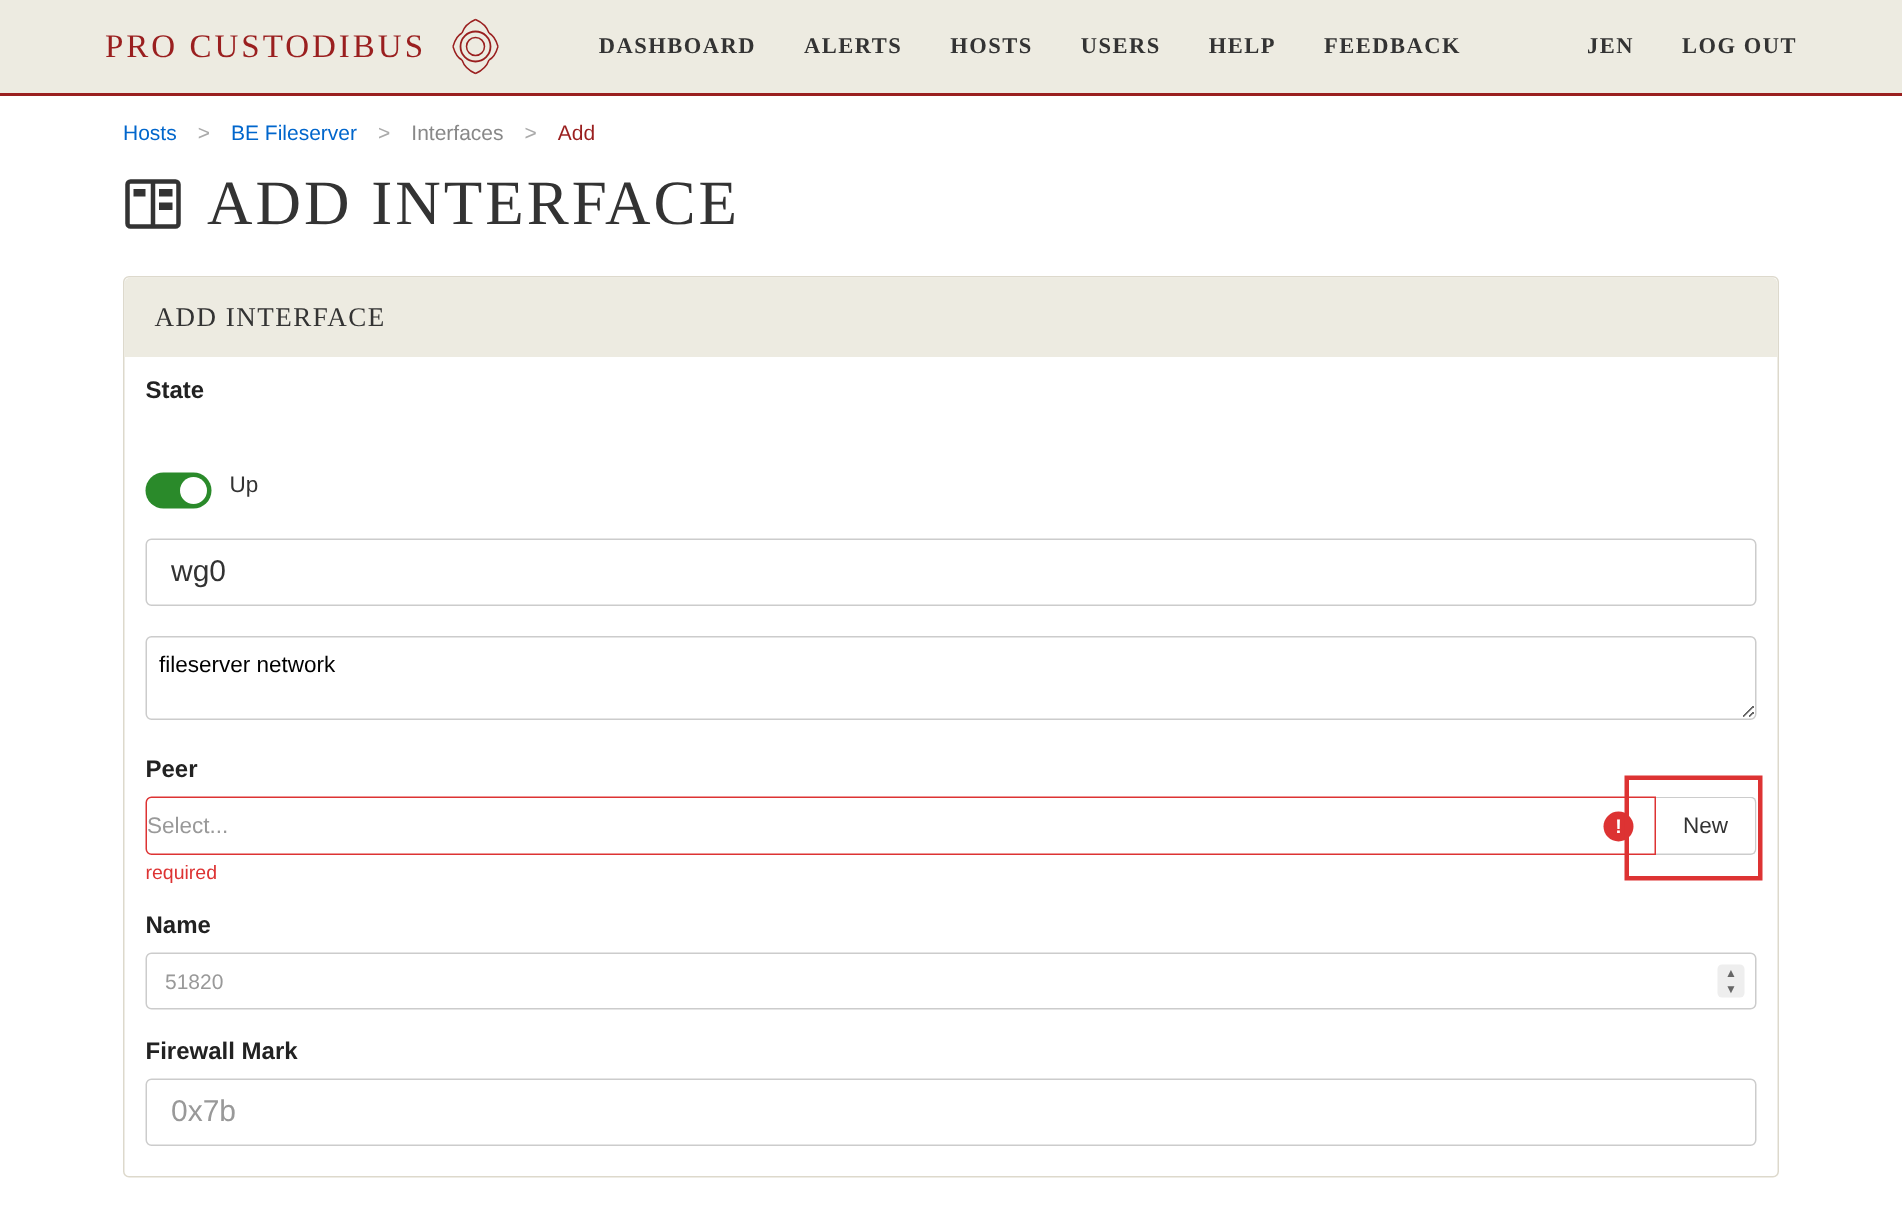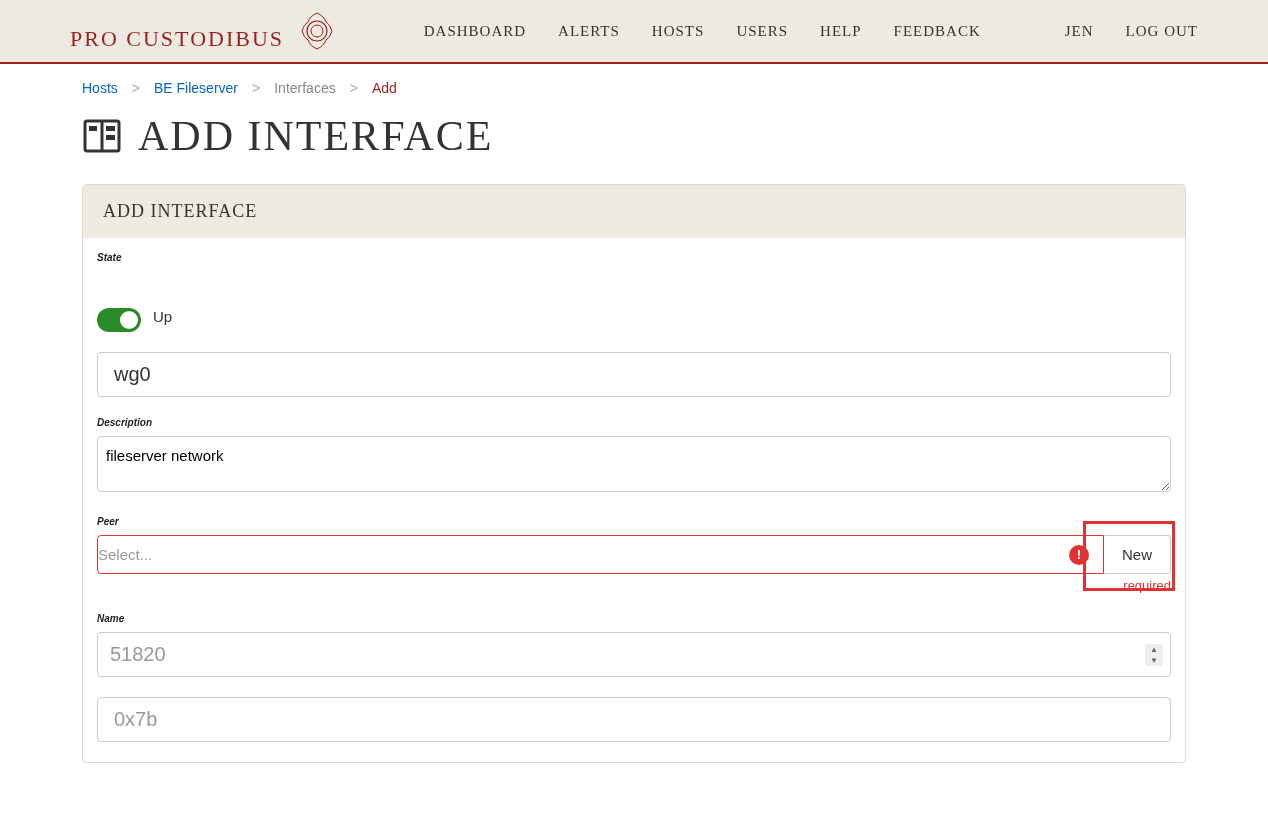--- a/index.html
+++ b/index.html
@@ -1,60 +1,60 @@
 <!DOCTYPE html>
 <html><head>
 <meta charset="utf-8">
 <style>
 * { margin: 0; padding: 0; box-sizing: border-box; }
 body { font-family: Georgia, 'Times New Roman', serif; background: #fff; color: #333; }
 
 .header { background: #edebe1; border-bottom: 2px solid #9a1f1f; height: 64px; display: flex; align-items: center; padding: 0 70px; }
-.logo-area { display: flex; align-items: flex-end; gap: 12px; }
+.logo-area { display: flex; align-items: center; gap: 12px; }
 .logo-text { color: #9a1f1f; font-size: 22px; letter-spacing: 2px; font-weight: 400; }
 .logo-icon { width: 42px; height: 42px; }
-.nav { margin-left: auto; display: flex; gap: 32px; align-items: center; }
+.nav { margin-left: auto; display: flex; gap: 32px; align-items: center; font-weight: bold; }
 .nav-item { color: #333; font-size: 15px; letter-spacing: 1px; cursor: pointer; }
 .nav-gap { width: 20px; }
 
 .content { padding: 16px 82px 40px; }
 .breadcrumbs { display: flex; align-items: center; gap: 14px; font-size: 14px; font-family: -apple-system, Helvetica, Arial, sans-serif; margin-bottom: 16px; }
 .crumb { color: #0066cc; cursor: pointer; }
 .crumb-current { color: #9a1f1f; }
 .crumb-disabled { color: #888; }
 .crumb-sep { color: #aaa; }
 
 .page-title-row { display: flex; align-items: center; gap: 16px; margin-bottom: 24px; }
 .page-title-icon { width: 40px; height: 40px; }
 .page-title { color: #333; font-size: 42px; font-weight: 400; letter-spacing: 2px; }
 
 .panel { border: 1px solid #ddd9cc; border-radius: 4px; }
 .panel-header { background: #edebe1; padding: 16px 20px; font-size: 18px; letter-spacing: 1px; color: #333; border-radius: 4px 4px 0 0; }
 .panel-body { padding: 14px 14px 20px; }
 
 .form-group { margin-bottom: 20px; }
-.form-label { font-family: -apple-system, Helvetica, Arial, sans-serif; font-weight: 600; font-size: 10px; color: #222; display: block; margin-bottom: 8px; font-style: italic; }
+.form-label { font-family: -apple-system, Helvetica, Arial, sans-serif; font-weight: 600; font-size: 16px; color: #222; display: block; margin-bottom: 8px; }
 .toggle-row { display: flex; align-items: flex-start; gap: 12px; margin-top: 45px; }
 .toggle { width: 44px; height: 24px; background: #2a8a2a; border-radius: 12px; position: relative; cursor: pointer; }
 .toggle-knob { width: 18px; height: 18px; background: #fff; border-radius: 50%; position: absolute; top: 3px; right: 3px; }
 .toggle-label { font-family: -apple-system, Helvetica, Arial, sans-serif; font-size: 15px; }
 
 .text-input { width: 100%; padding: 10px 16px; border: 1px solid #ccc; border-radius: 4px; font-size: 20px; font-family: -apple-system, Helvetica, Arial, sans-serif; color: #333; }
 .text-input::placeholder { color: #999; }
 .textarea-input { width: 100%; padding: 10px 8px; border: 1px solid #ccc; border-radius: 4px; font-size: 15px; font-family: -apple-system, Helvetica, Arial, sans-serif; resize: vertical; min-height: 56px; }
 
 .peer-row { display: flex; align-items: stretch; gap: 0; position: relative; }
 .peer-select { flex: 1; padding: 10px 0; border: 1px solid #d33; border-radius: 4px 0 0 4px; font-size: 15px; font-family: -apple-system, Helvetica, Arial, sans-serif; color: #999; background: #fff; }
 .error-badge { position: absolute; right: 82px; top: 50%; transform: translateY(-50%); width: 20px; height: 20px; background: #d33; border-radius: 50%; display: flex; align-items: center; justify-content: center; color: #fff; font-size: 13px; font-weight: bold; font-family: Arial, sans-serif; z-index: 2; }
 .new-button { padding: 10px 18px; border: 1px solid #ccc; border-left: none; border-radius: 0 4px 4px 0; background: #fff; font-size: 15px; font-family: -apple-system, Helvetica, Arial, sans-serif; color: #333; cursor: pointer; }
 .highlight-box { position: absolute; right: -4px; top: -14px; width: 92px; height: 70px; border: 3px solid #d33; pointer-events: none; z-index: 3; }
-.error-text { color: #d33; font-size: 13px; font-family: -apple-system, Helvetica, Arial, sans-serif; margin-top: 4px; text-align: right; }
+.error-text { color: #d33; font-size: 13px; font-family: -apple-system, Helvetica, Arial, sans-serif; margin-top: 4px; }
 
 .number-wrap { position: relative; }
-.number-input { width: 100%; padding: 10px 12px; border: 1px solid #ccc; border-radius: 4px; font-size: 20px; font-family: -apple-system, Helvetica, Arial, sans-serif; color: #be185d; background: #fff; }
+.number-input { width: 100%; padding: 10px 12px; border: 1px solid #ccc; border-radius: 4px; font-size: 14px; font-family: -apple-system, Helvetica, Arial, sans-serif; color: #be185d; background: #fff; }
 .number-input::placeholder { color: #999; }
 .stepper { position: absolute; right: 8px; top: 50%; transform: translateY(-50%); width: 18px; height: 22px; background: #eee; border-radius: 3px; display: flex; flex-direction: column; align-items: center; justify-content: space-around; font-size: 8px; color: #666; }
 </style>
 </head>
 <body>
 
 <div class="header">
   <div class="logo-area">
     <span class="logo-text">PRO CUSTODIBUS</span>
     <span class="logo-icon">
@@ -115,21 +115,20 @@
           </div>
           <span class="toggle-label">Up</span>
         </div>
       </div>
 
       <div class="form-group">
         <input class="text-input" type="text" value="wg0" style="">
       </div>
 
       <div class="form-group">
-        <label class="form-label">Description</label>
         <textarea class="textarea-input" style="">fileserver network</textarea>
       </div>
 
       <div class="form-group">
         <label class="form-label">Peer</label>
         <div class="peer-row">
           <div class="peer-select">Select...</div>
           <div class="error-badge">!</div>
           <button class="new-button">New</button>
           <div class="highlight-box"></div>
@@ -142,19 +141,20 @@
         <div class="number-wrap">
           <input class="number-input" type="text" placeholder="51820" style="">
           <div class="stepper">
               <span>▲</span>
               <span>▼</span>
             </div>
         </div>
       </div>
 
       <div class="form-group" style="margin-bottom:0">
+        <label class="form-label">Firewall Mark</label>
         <input class="text-input" type="text" placeholder="0x7b" style="">
       </div>
 
     </div>
   </div>
 
 </div>
 
 </body></html>

